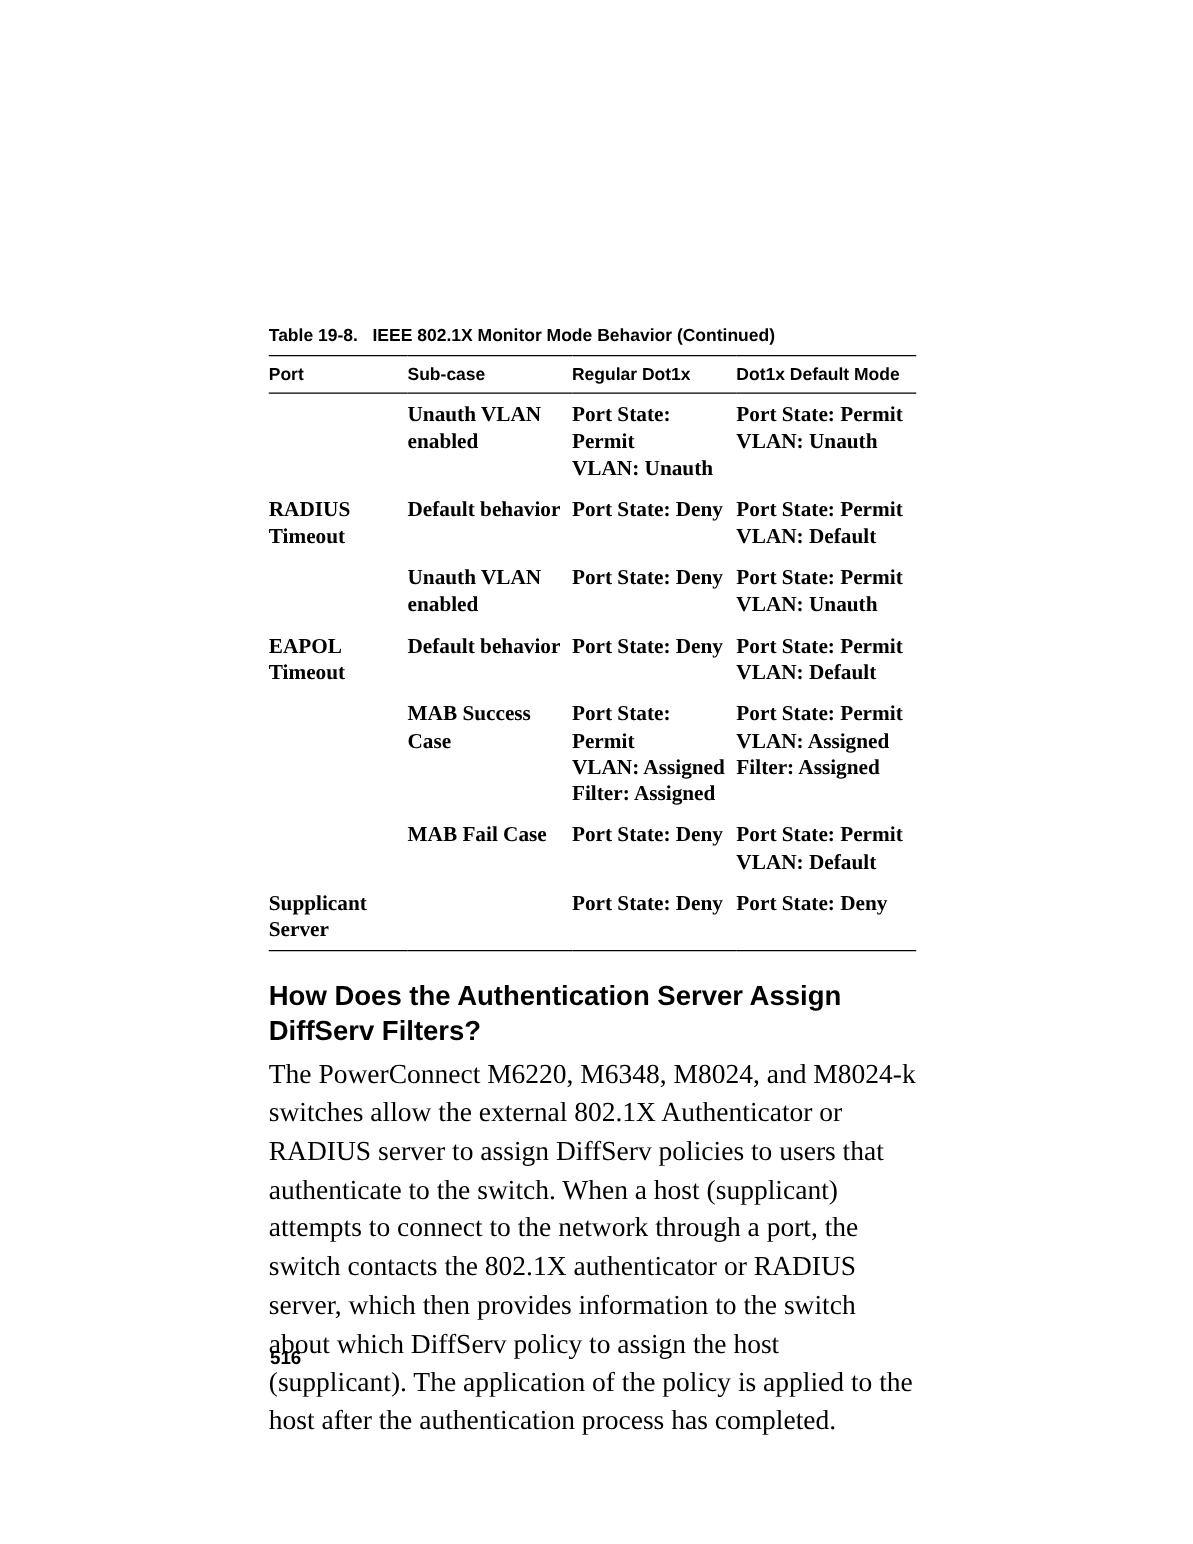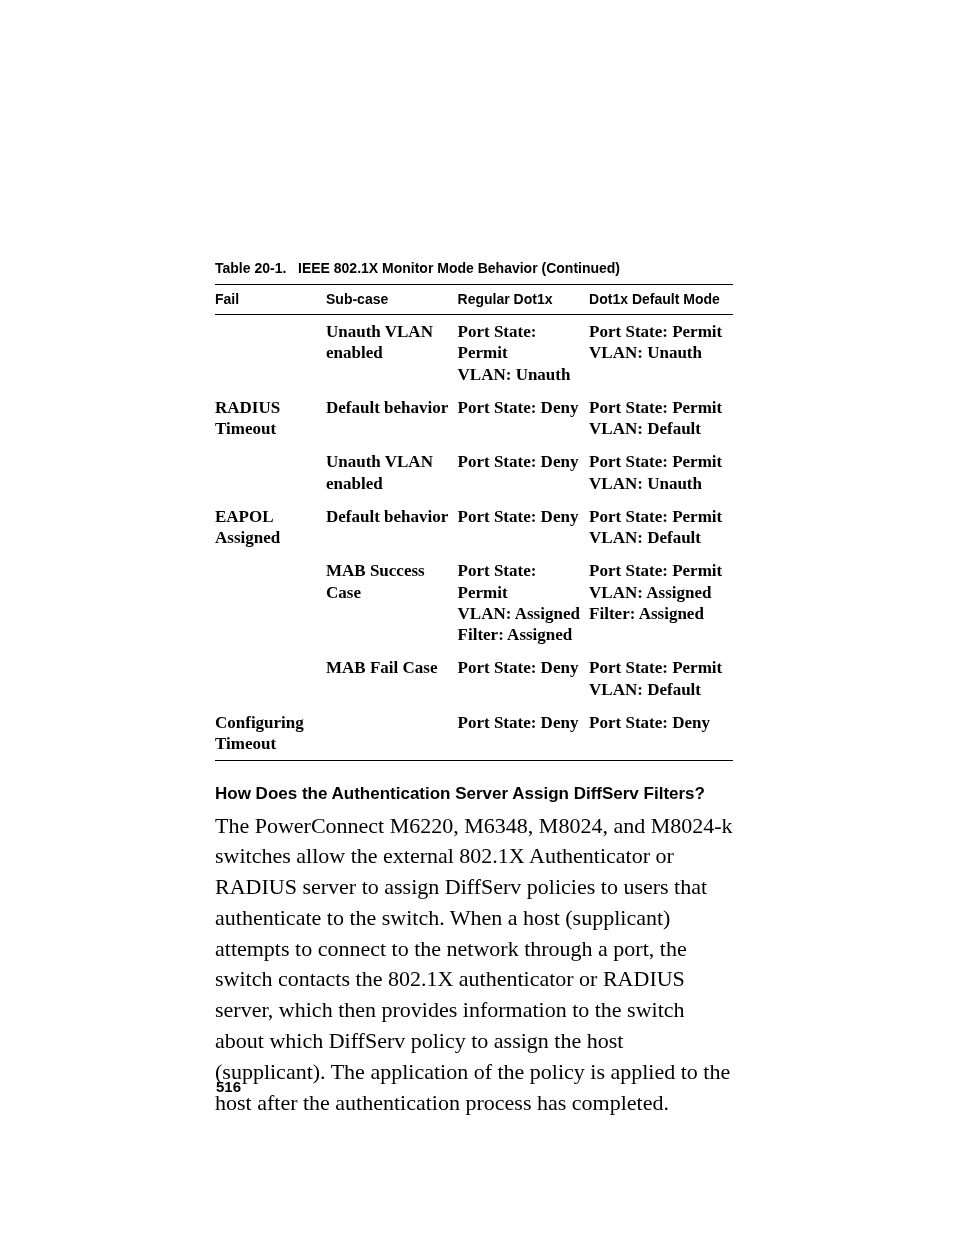--- a/index.html
+++ b/index.html
@@ -45,21 +45,21 @@
     padding: 6px 4px 6px 0;
     vertical-align: top;
     font-weight: bold;
   }
   tbody tr.bottom-line td {
     border-bottom: 1px solid #000;
   }
   .heading {
     font-family: Arial, Helvetica, sans-serif;
     font-weight: bold;
-    font-size: 17px;
+    font-size: 22px;
     margin-top: 22px;
     margin-bottom: 6px;
   }
   .body-text {
     font-size: 22px;
     line-height: 1.4;
   }
   .footer {
     position: absolute;
     left: 216px;
@@ -83,33 +83,33 @@
   .col-subcase { width: 128px; }
   .col-reg     { width: 128px; }
   .col-mon     { width: 140px; }
 </style>
 </head>
 <body>
 
 <div class="page">
 
   <div class="table-caption">
-    <span>Table 20-1.</span>&nbsp;&nbsp;&nbsp;<span>IEEE 802.1X Monitor Mode Behavior (Continued)</span>
+    <span>Table 19-8.</span>&nbsp;&nbsp;&nbsp;<span>IEEE 802.1X Monitor Mode Behavior (Continued)</span>
   </div>
 
   <table>
     <colgroup>
       <col class="col-case">
         <col class="col-subcase">
         <col class="col-reg">
         <col class="col-mon">
     </colgroup>
     <thead>
       <tr>
-        <th>Fail</th>
+        <th>Port</th>
         <th>Sub-case</th>
         <th>Regular Dot1x</th>
         <th>Dot1x Default Mode</th>
       </tr>
     </thead>
     <tbody>
       <tr>
         <td></td>
         <td>Unauth VLAN enabled</td>
         <td>Port State: Permit<br>VLAN: Unauth</td>
@@ -121,39 +121,39 @@
         <td>Port State: Deny</td>
         <td>Port State: Permit<br>VLAN: Default</td>
       </tr>
       <tr>
         <td></td>
         <td>Unauth VLAN enabled</td>
         <td>Port State: Deny</td>
         <td>Port State: Permit<br>VLAN: Unauth</td>
       </tr>
       <tr>
-        <td>EAPOL Assigned</td>
+        <td>EAPOL Timeout</td>
         <td>Default behavior</td>
         <td>Port State: Deny</td>
         <td>Port State: Permit<br>VLAN: Default</td>
       </tr>
       <tr>
         <td></td>
         <td>MAB Success Case</td>
         <td>Port State: Permit<br>VLAN: Assigned<br>Filter: Assigned</td>
         <td>Port State: Permit<br>VLAN: Assigned<br>Filter: Assigned</td>
       </tr>
       <tr>
         <td></td>
         <td>MAB Fail Case</td>
         <td>Port State: Deny</td>
         <td>Port State: Permit<br>VLAN: Default</td>
       </tr>
       <tr class="bottom-line">
-        <td>Configuring Timeout</td>
+        <td>Supplicant Server</td>
         <td></td>
         <td>Port State: Deny</td>
         <td>Port State: Deny</td>
       </tr>
     </tbody>
   </table>
 
   <div class="heading">How Does the Authentication Server Assign DiffServ Filters?</div>
   <div class="body-text">The PowerConnect M6220, M6348, M8024, and M8024-k switches allow the external 802.1X Authenticator or RADIUS server to assign DiffServ policies to users that authenticate to the switch. When a host (supplicant) attempts to connect to the network through a port, the switch contacts the 802.1X authenticator or RADIUS server, which then provides information to the switch about which DiffServ policy to assign the host (supplicant). The application of the policy is applied to the host after the authentication process has completed.</div>
 

